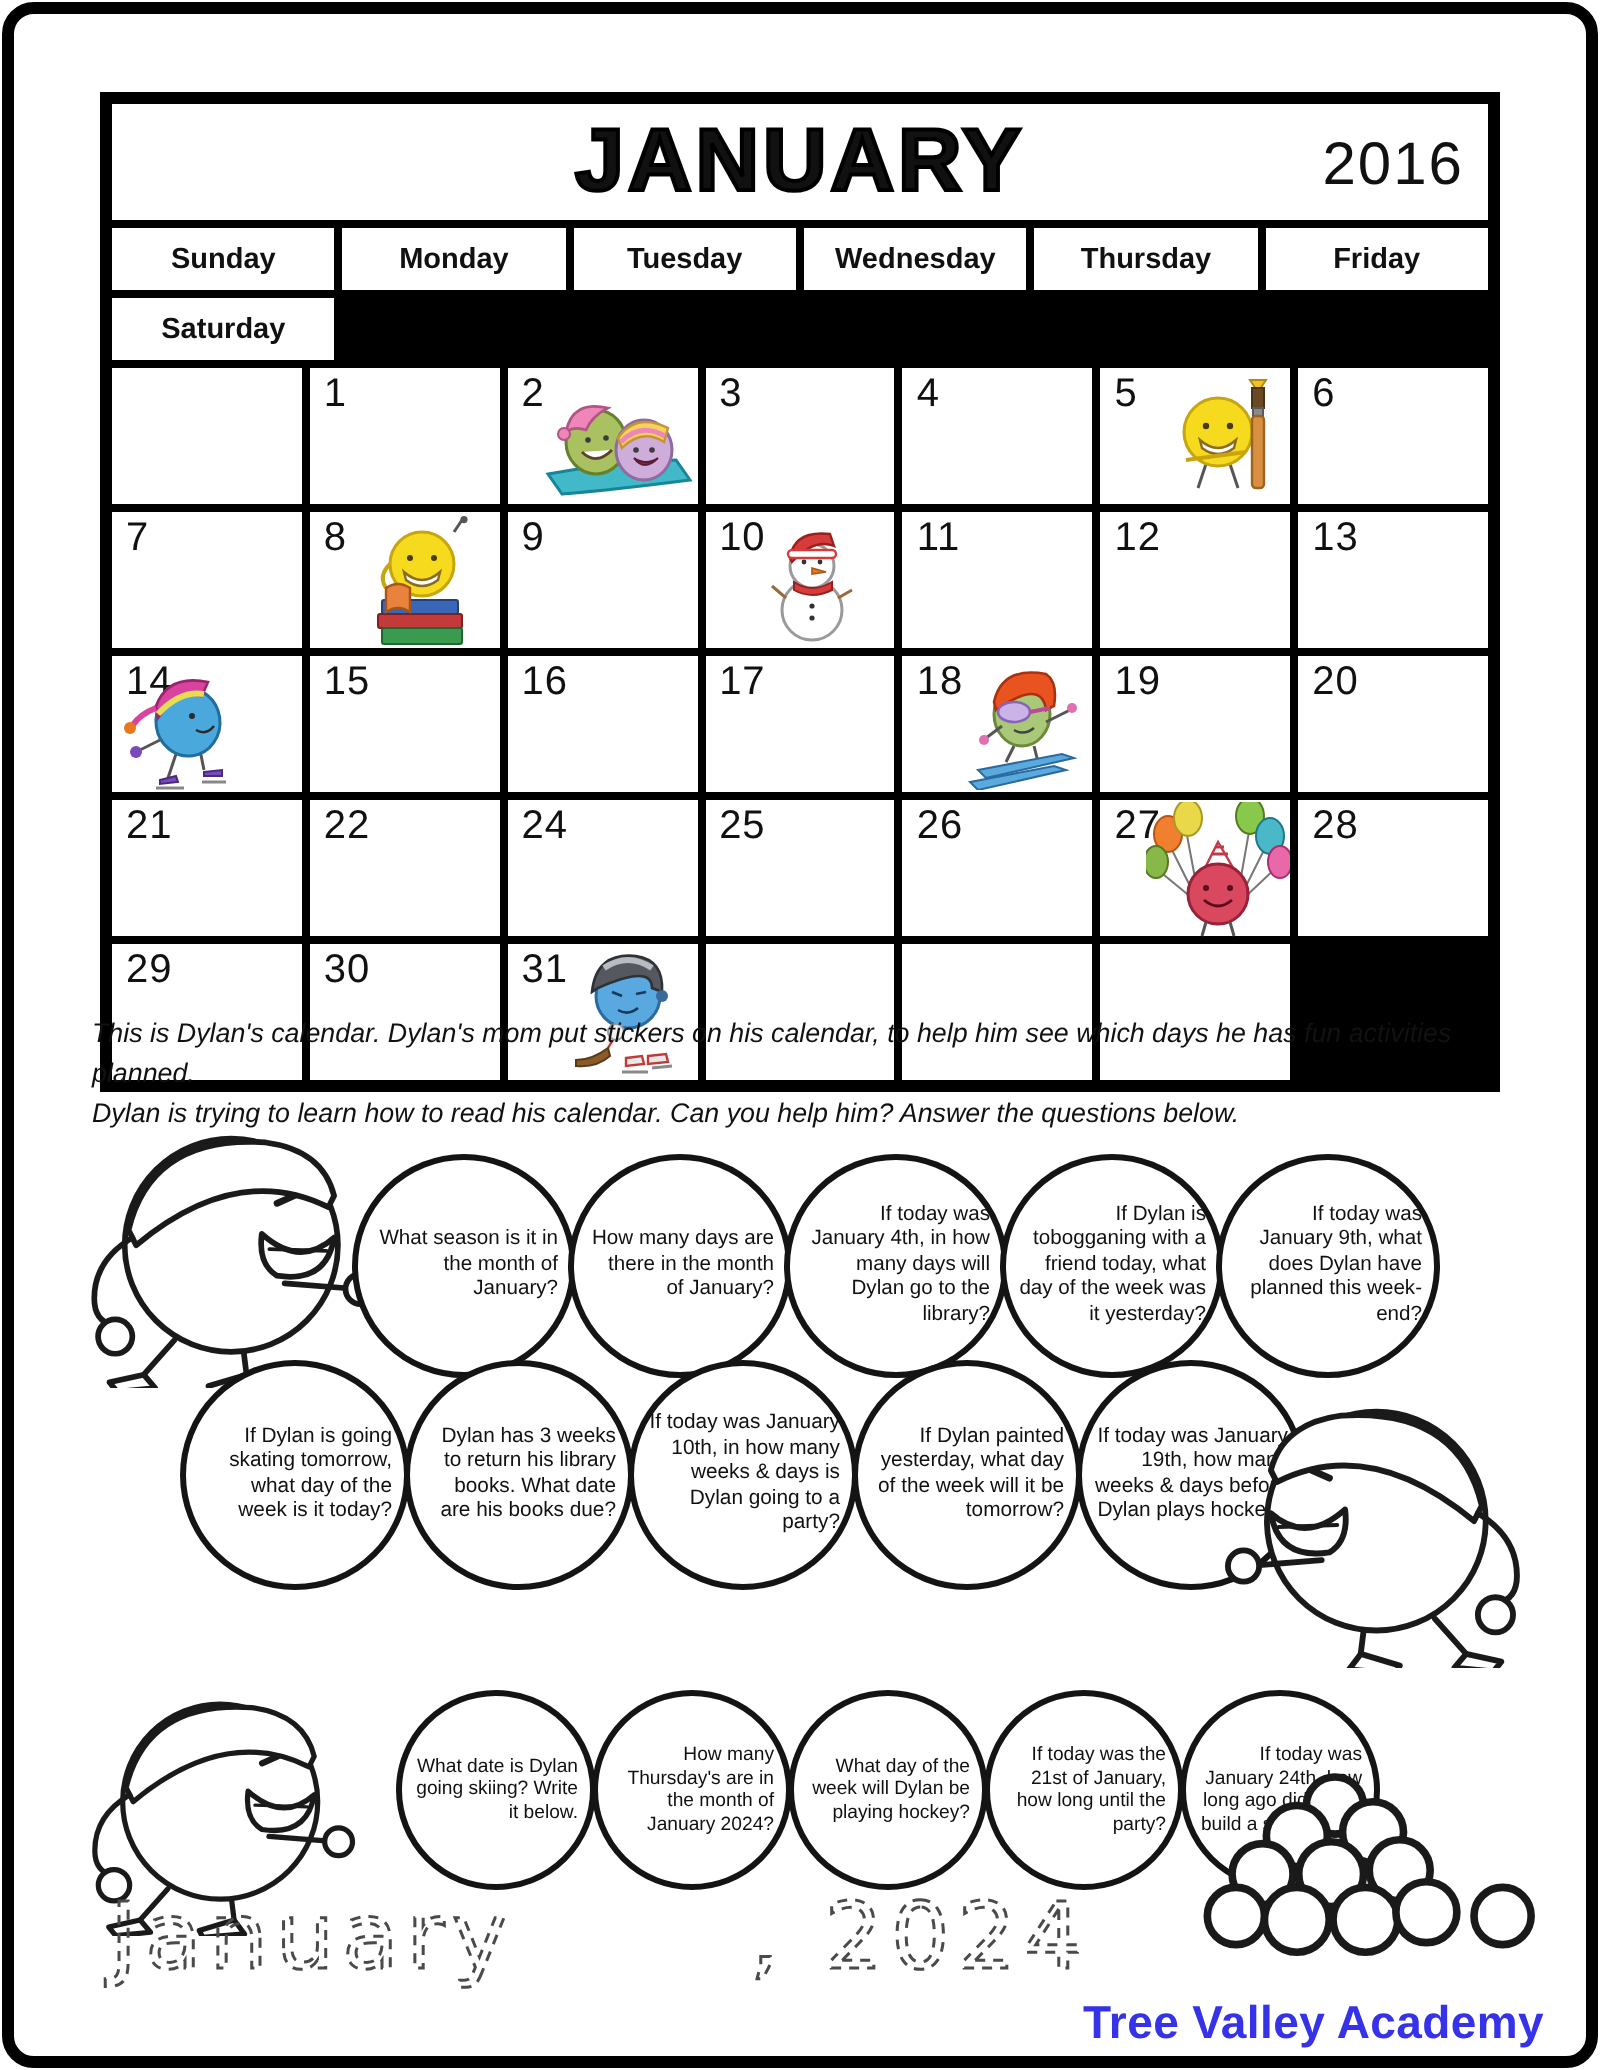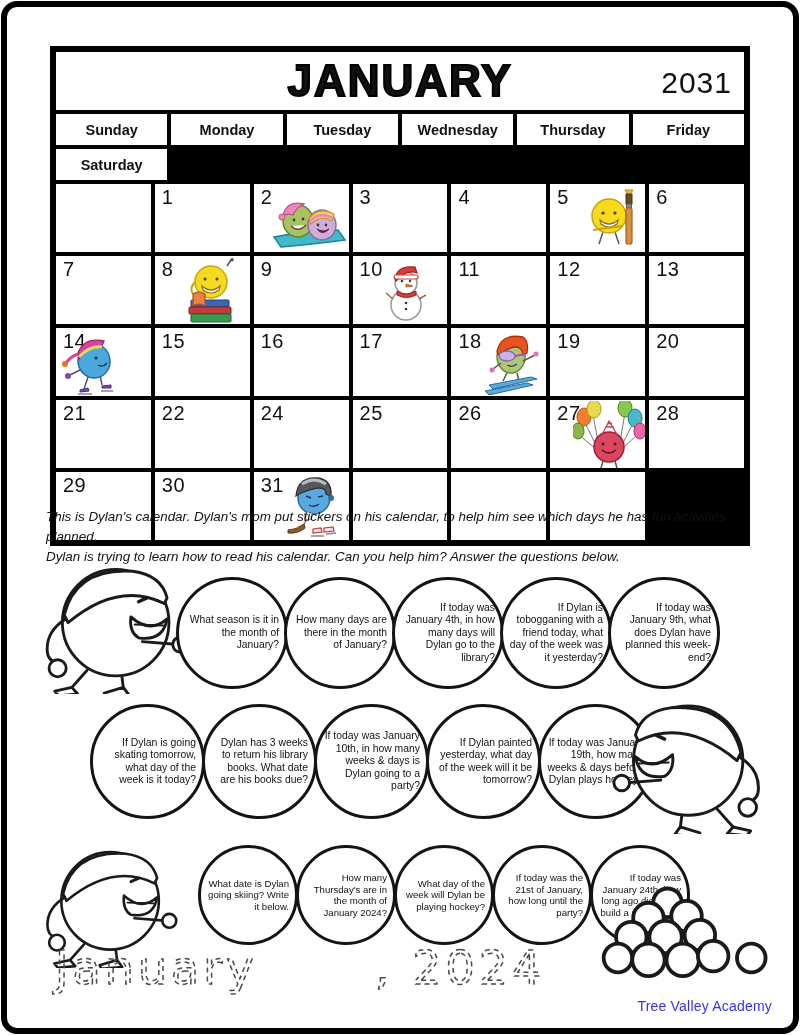--- a/index.html
+++ b/index.html
@@ -35,47 +35,47 @@
   .intro{position:absolute;left:46px;top:507px;width:714px;margin:0;
          font-style:italic;font-size:13.4px;line-height:1.5;}
 
   
   .bubbles{position:absolute;display:flex;align-items:center;}
   .bubble{border:3px solid #141414;border-radius:50%;background:#fff;flex:none;
           display:flex;align-items:center;justify-content:center;text-align:right;}
   .bubble span{padding:6px;line-height:1.2;}
   .row1{left:176px;top:577px;}
   .row1 .bubble{width:106px;height:106px;font-size:10.3px;margin-right:-4px;}
-  .row2{left:90px;top:704px;}
+  .row2{left:90px;top:680px;}
   .row2 .bubble{width:109px;height:109px;font-size:10.4px;margin-right:-3px;}
   .row3{left:158px;top:845px;padding-left:40px;}
   .row3 .bubble{width:94px;height:94px;font-size:9.6px;margin-right:-2px;}
   .char{position:absolute;line-height:0;}
   #char1{left:28px;top:556px;width:162px;height:138px;}
   #char2{left:612px;top:692px;width:166px;height:142px;transform:scaleX(-1);}
   #char3{left:30px;top:838px;width:148px;height:130px;}
   .snowpile{position:absolute;left:598px;top:878px;width:178px;height:100px;line-height:0;}
 
   
   .trace{position:absolute;left:25px;top:932px;}
   .trace text{font-family:"DejaVu Sans",sans-serif;fill:none;stroke:#4a4a4a;
               stroke-width:1.5;stroke-dasharray:5 4;}
-  .logo{position:absolute;right:28px;top:998px;font-size:14px;font-weight:400;
+  .logo{position:absolute;right:28px;top:998px;font-size:23px;font-weight:700;
         color:#3632e8;letter-spacing:0.2px;}
 </style>
 </head>
 <body>
 
 <div class="page">
   <div class="frame"></div>
 
   <div class="calendar">
     <div class="cal-title-row">
       <div class="cal-title">JANUARY</div>
-      <div class="cal-year">2031</div>
+      <div class="cal-year">2016</div>
     </div>
     <div class="cal-head" id="cal-head">
         <div class="day-head">Sunday</div>
         <div class="day-head">Monday</div>
         <div class="day-head">Tuesday</div>
         <div class="day-head">Wednesday</div>
         <div class="day-head">Thursday</div>
         <div class="day-head">Friday</div>
         <div class="day-head">Saturday</div>
       </div>

